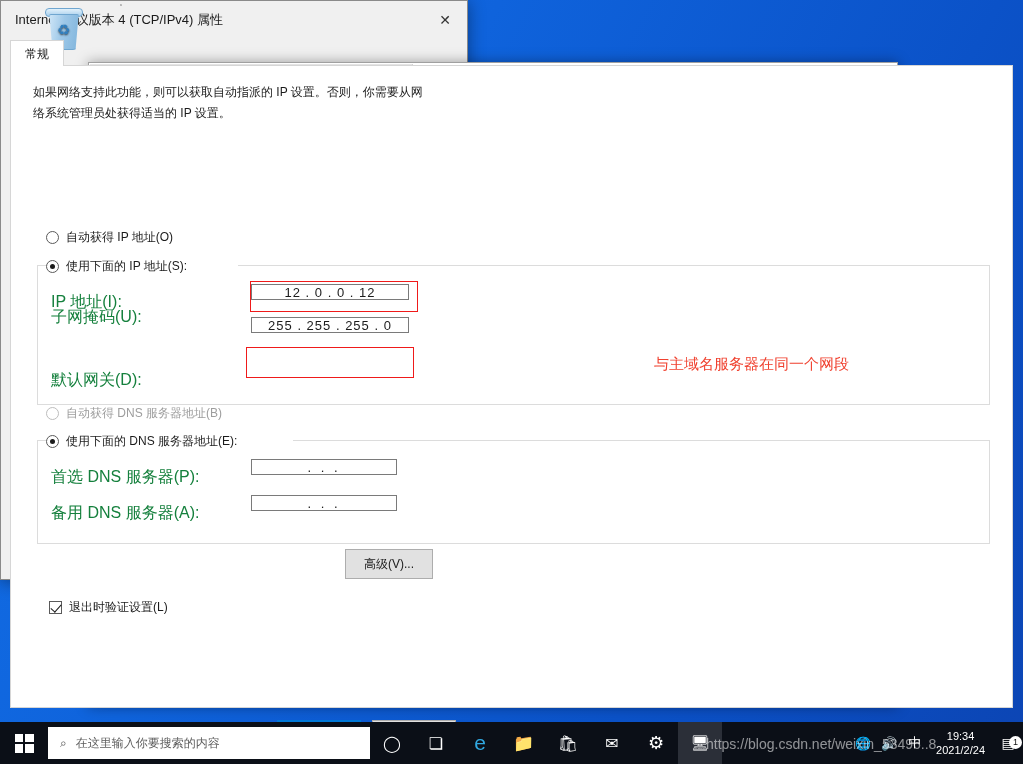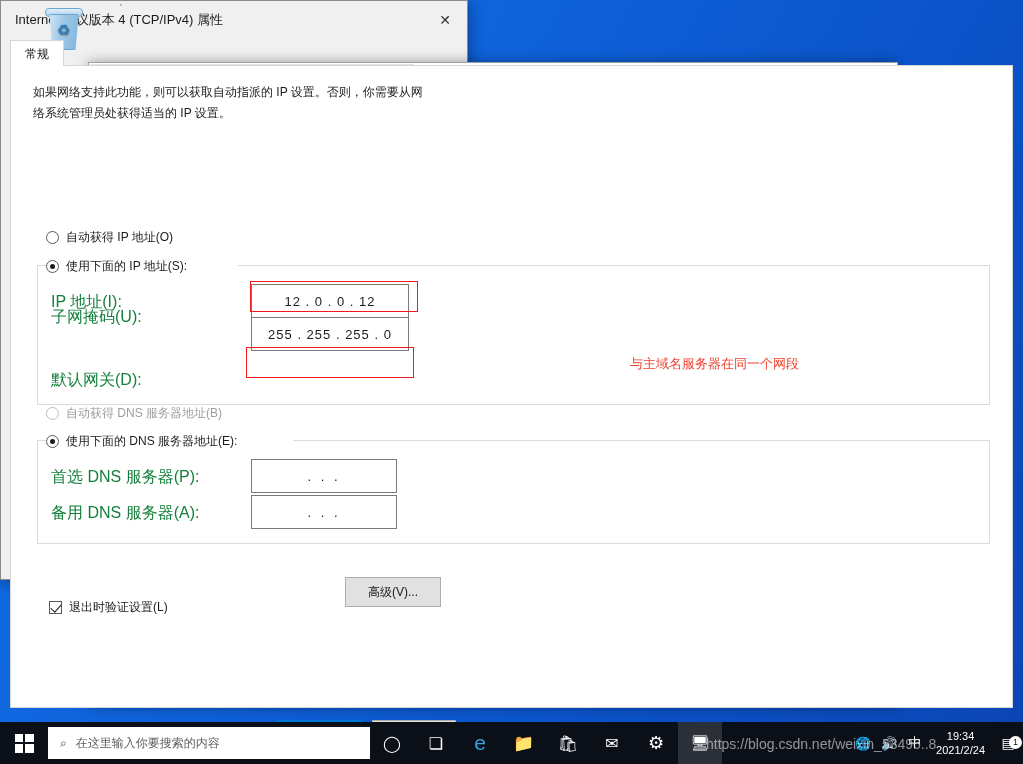--- a/index.html
+++ b/index.html
@@ -241,33 +241,34 @@
   .groupbox {
     position:absolute; border:1px solid #dcdcdc; border-top:none;
   }
   .groupbox .gb-top-left,
   .groupbox .gb-top-right {
     position:absolute; top:0; height:1px; background:#dcdcdc;
   }
 
   .field-label { position:absolute; font-size:16px; color:#15803d; }
   .ipbox {
-    position:absolute; height:34px;
+    position:absolute; height:16px;
     border:1px solid #7a7a7a; background:#fff;
     display:flex; align-items:center; justify-content:center;
     font-family:"Liberation Sans", sans-serif;
     font-size:13px; color:#1b1b1b; letter-spacing:1px;
   }
   .ipbox.empty { color:#1b1b1b; letter-spacing:3px; }
   .redbox {
     position:absolute; border:1.5px solid #ef1a1a; pointer-events:none;
   }
   .annot {
-    position:absolute; color:#f0412f; font-size:13px;
+    position:absolute; color:#f0412f; font-size:15px;
     white-space:nowrap;
+    margin-left:24px;
   }
 
   .chk-row { position:absolute; display:flex; align-items:center; gap:7px; font-size:12px; color:#1b1b1b;margin-top:44px; }
   .chk {
     width:13px; height:13px; border:1px solid #5a5a5a; background:#fff;
     position:relative; flex:none;
   }
   .chk.on::after {
     content:"";
     position:absolute; left:3px; top:0px; width:5px; height:9px;
@@ -551,21 +552,21 @@
       <span class="field-label" style="left:40px; top:401px;">首选 DNS 服务器(P):</span>
       <div class="ipbox empty" style="left:240px; top:393px; width:146px;">.     .     .</div>
 
       <span class="field-label" style="left:40px; top:437px;">备用 DNS 服务器(A):</span>
       <div class="ipbox empty" style="left:240px; top:429px; width:146px;">.     .     .</div>
 
       <div class="chk-row" style="left:38px; top:489px;">
         <span class="chk on"></span>
         <span>退出时验证设置(L)</span>
       </div>
-      <div class="btn" style="left:334px; top:483px; width:96px;margin-top:28px;">高级(V)...</div>
+      <div class="btn" style="left:334px; top:483px; width:88px;">高级(V)...</div>
     </div>
 
     <div class="btn default" style="left:277px; bottom:14px; width:84px;">确定</div>
     <div class="btn" style="left:372px; bottom:14px; width:84px;">取消</div>
   </div>
 
   <div class="annot" style="left:630px; top:355px;">与主域名服务器在同一个网段</div>
 
   <div id="taskbar">
     <div id="start-button">

